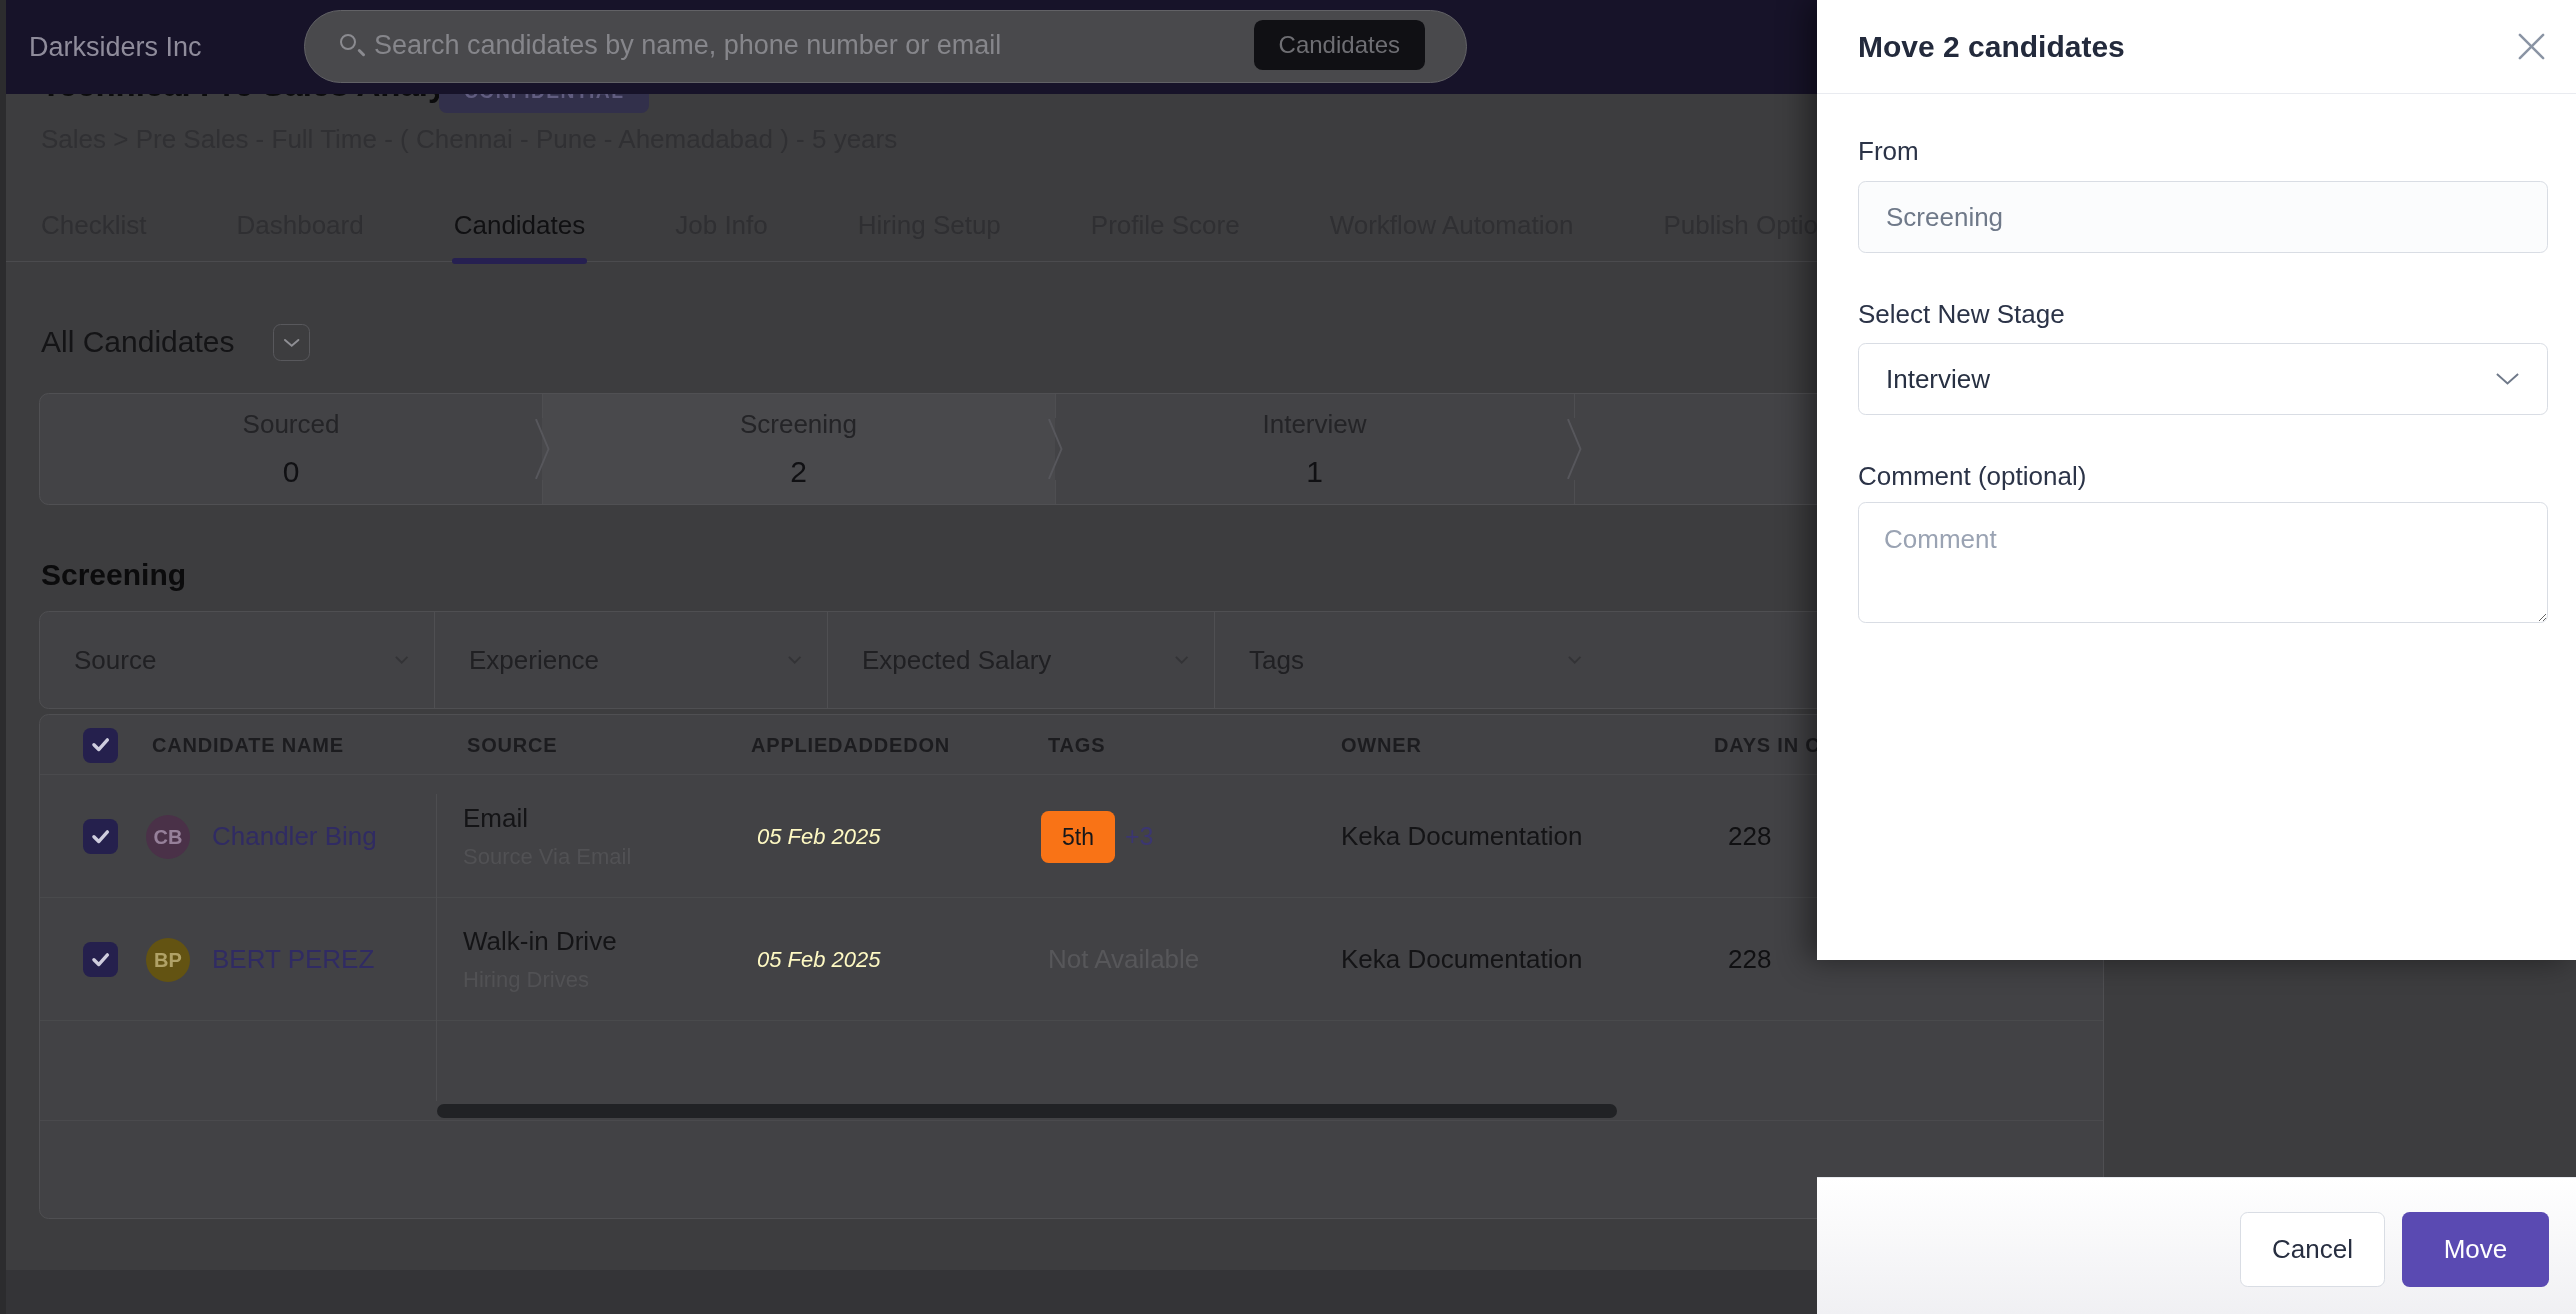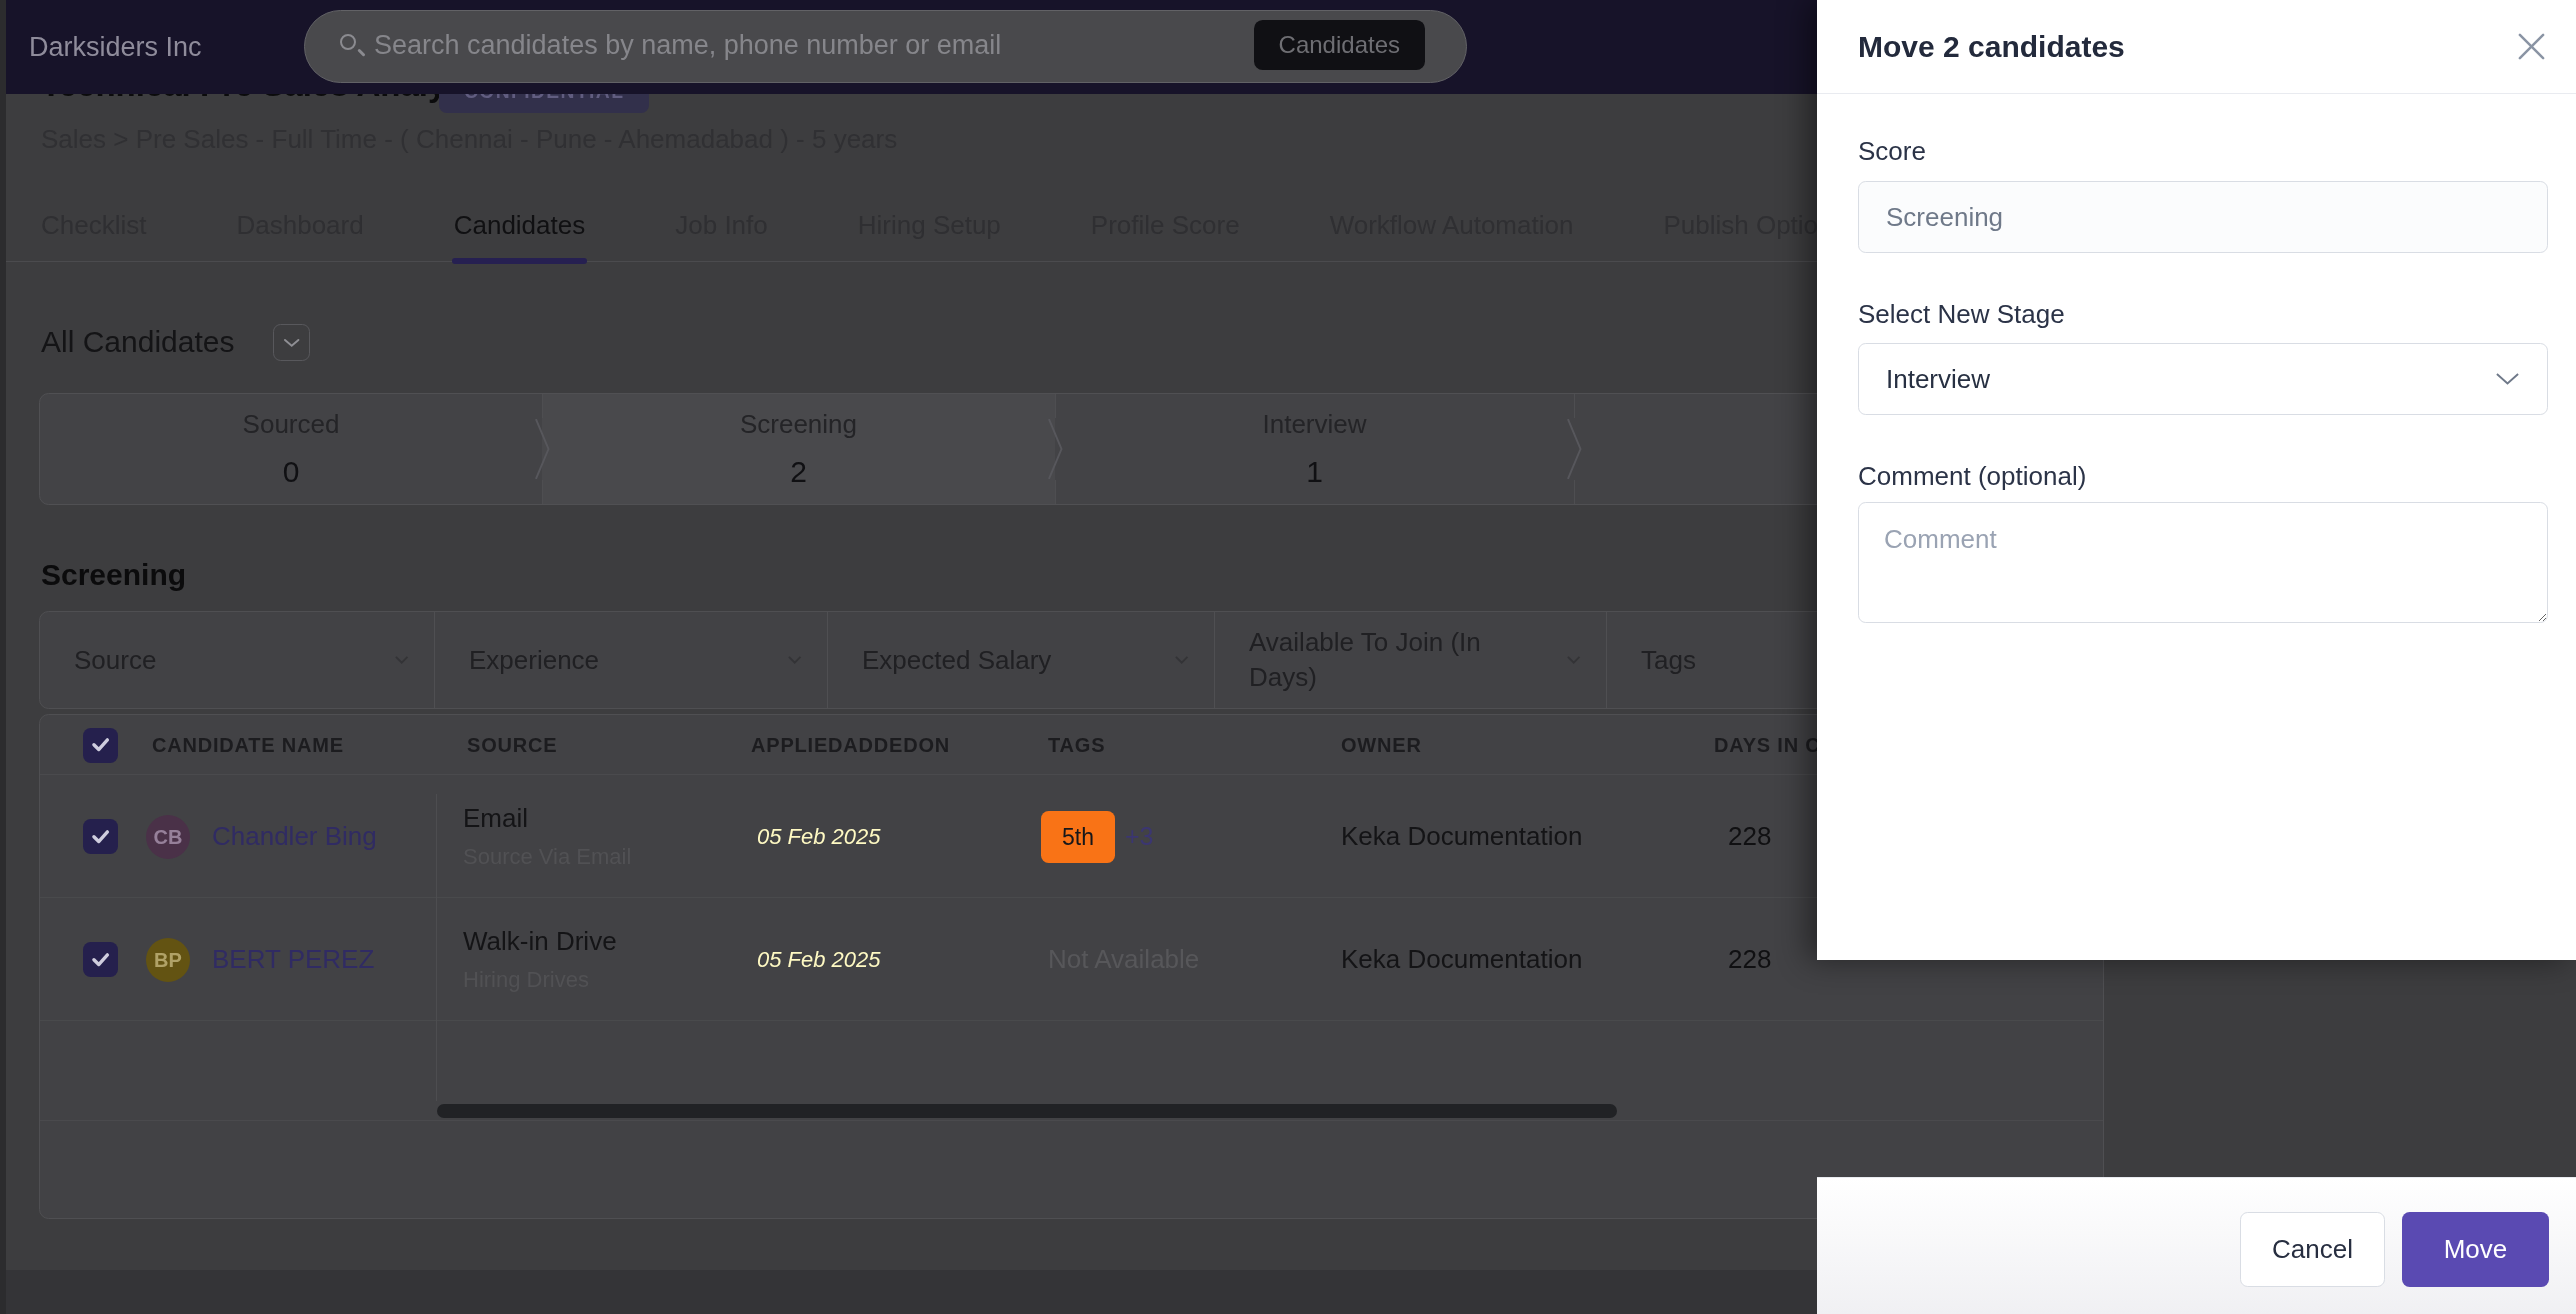--- a/index.html
+++ b/index.html
@@ -223,26 +223,20 @@
           <polyline points="2,2 8,8 14,2" fill="none" stroke="#333336" stroke-width="2"></polyline>
         </svg>
       </div>
     <div class="fcell">
         <span>Expected Salary</span>
       <svg width="15.4" height="9.6" viewBox="0 0 16 10">
           <polyline points="2,2 8,8 14,2" fill="none" stroke="#333336" stroke-width="2"></polyline>
         </svg>
       </div>
     <div class="fcell">
-        <span>Available To Join (In Days)</span>
-      <svg width="15.4" height="9.6" viewBox="0 0 16 10">
-          <polyline points="2,2 8,8 14,2" fill="none" stroke="#333336" stroke-width="2"></polyline>
-        </svg>
-      </div>
-    <div class="fcell">
         <span>Tags</span>
       <svg width="15.4" height="9.6" viewBox="0 0 16 10">
           <polyline points="2,2 8,8 14,2" fill="none" stroke="#333336" stroke-width="2"></polyline>
         </svg>
       </div>
   </div>
 
   <div class="table-card">
 
     <div class="thead">
@@ -310,21 +304,21 @@
     <div class="modal-header">
       <div class="modal-title">Move 2 candidates</div>
       <div class="modal-close">
         <svg width="31" height="31" viewBox="0 0 32 32">
             <line x1="4" y1="4" x2="28" y2="28" stroke="#8a94a4" stroke-width="2.5" stroke-linecap="round"></line>
             <line x1="28" y1="4" x2="4" y2="28" stroke="#8a94a4" stroke-width="2.5" stroke-linecap="round"></line>
           </svg>
       </div>
     </div>
 
-    <div class="mlabel from-label">Score</div>
+    <div class="mlabel from-label">From</div>
     <div class="from-box">
       <span>Screening</span>
     </div>
 
     <div class="mlabel stage-label">Select New Stage</div>
     <div class="select-box">
       <span>Interview</span>
       <svg width="25" height="13.5" viewBox="0 0 26 14">
           <polyline points="2,2 13,12 24,2" fill="none" stroke="#6f7989" stroke-width="2"></polyline>
         </svg>

